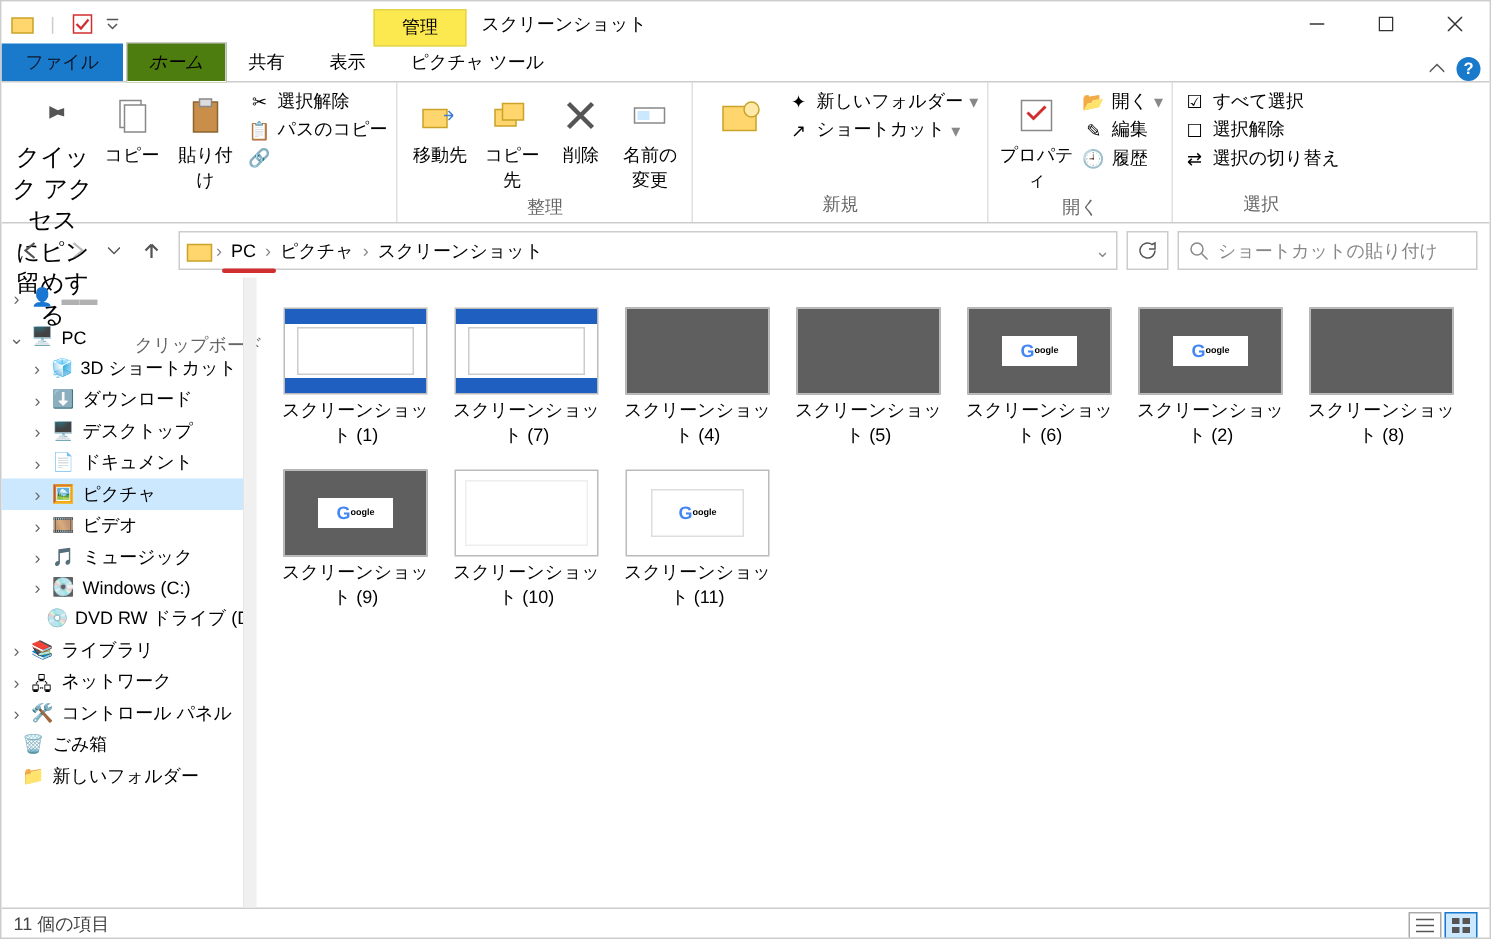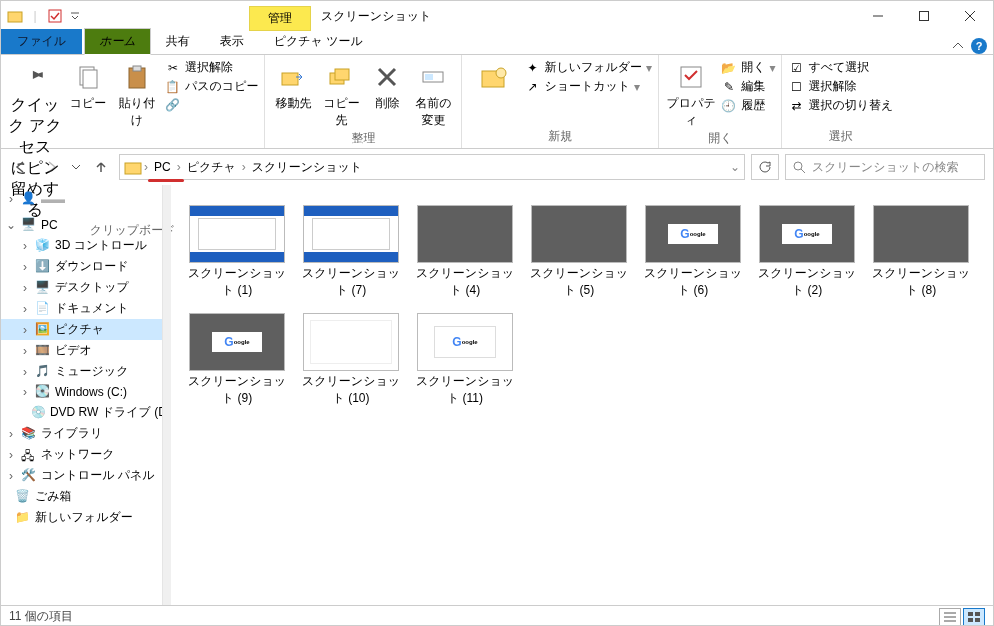--- a/index.html
+++ b/index.html
@@ -326,41 +326,41 @@
         <path d="M12 7a5 5 0 11-2-4l2-1v4h-4" stroke="#555" fill="none"></path>
       </svg>
     </div>
   <div class="search">
     <span>
         <svg width="14" height="14">
           <circle cx="6" cy="6" r="4" stroke="#888" fill="none"></circle>
           <path d="M9 9l4 4" stroke="#888"></path>
         </svg>
       </span>
-    <span>スクリーンショットの検索</span>
+    <span>ショートカットの貼り付け</span>
   </div>
 </div>
 
 <div class="body">
   <div class="tree">
     <div class="tree-item">
         <span class="tree-chev">›</span>
         <span class="tree-icon">👤</span>
         <span style="opacity:.3">▬▬</span>
       </div>
     <div style="height:6px"></div>
     <div class="tree-item">
         <span class="tree-chev">⌄</span>
         <span class="tree-icon">🖥️</span>
         <span>PC</span>
       </div>
     <div class="tree-item" style="padding-left:18px">
         <span class="tree-chev">›</span>
         <span class="tree-icon">🧊</span>
-        <span>3D コントロール</span>
+        <span>3D ショートカット</span>
       </div>
     <div class="tree-item" style="padding-left:18px">
         <span class="tree-chev">›</span>
         <span class="tree-icon">⬇️</span>
         <span>ダウンロード</span>
       </div>
     <div class="tree-item" style="padding-left:18px">
         <span class="tree-chev">›</span>
         <span class="tree-icon">🖥️</span>
         <span>デスクトップ</span>

